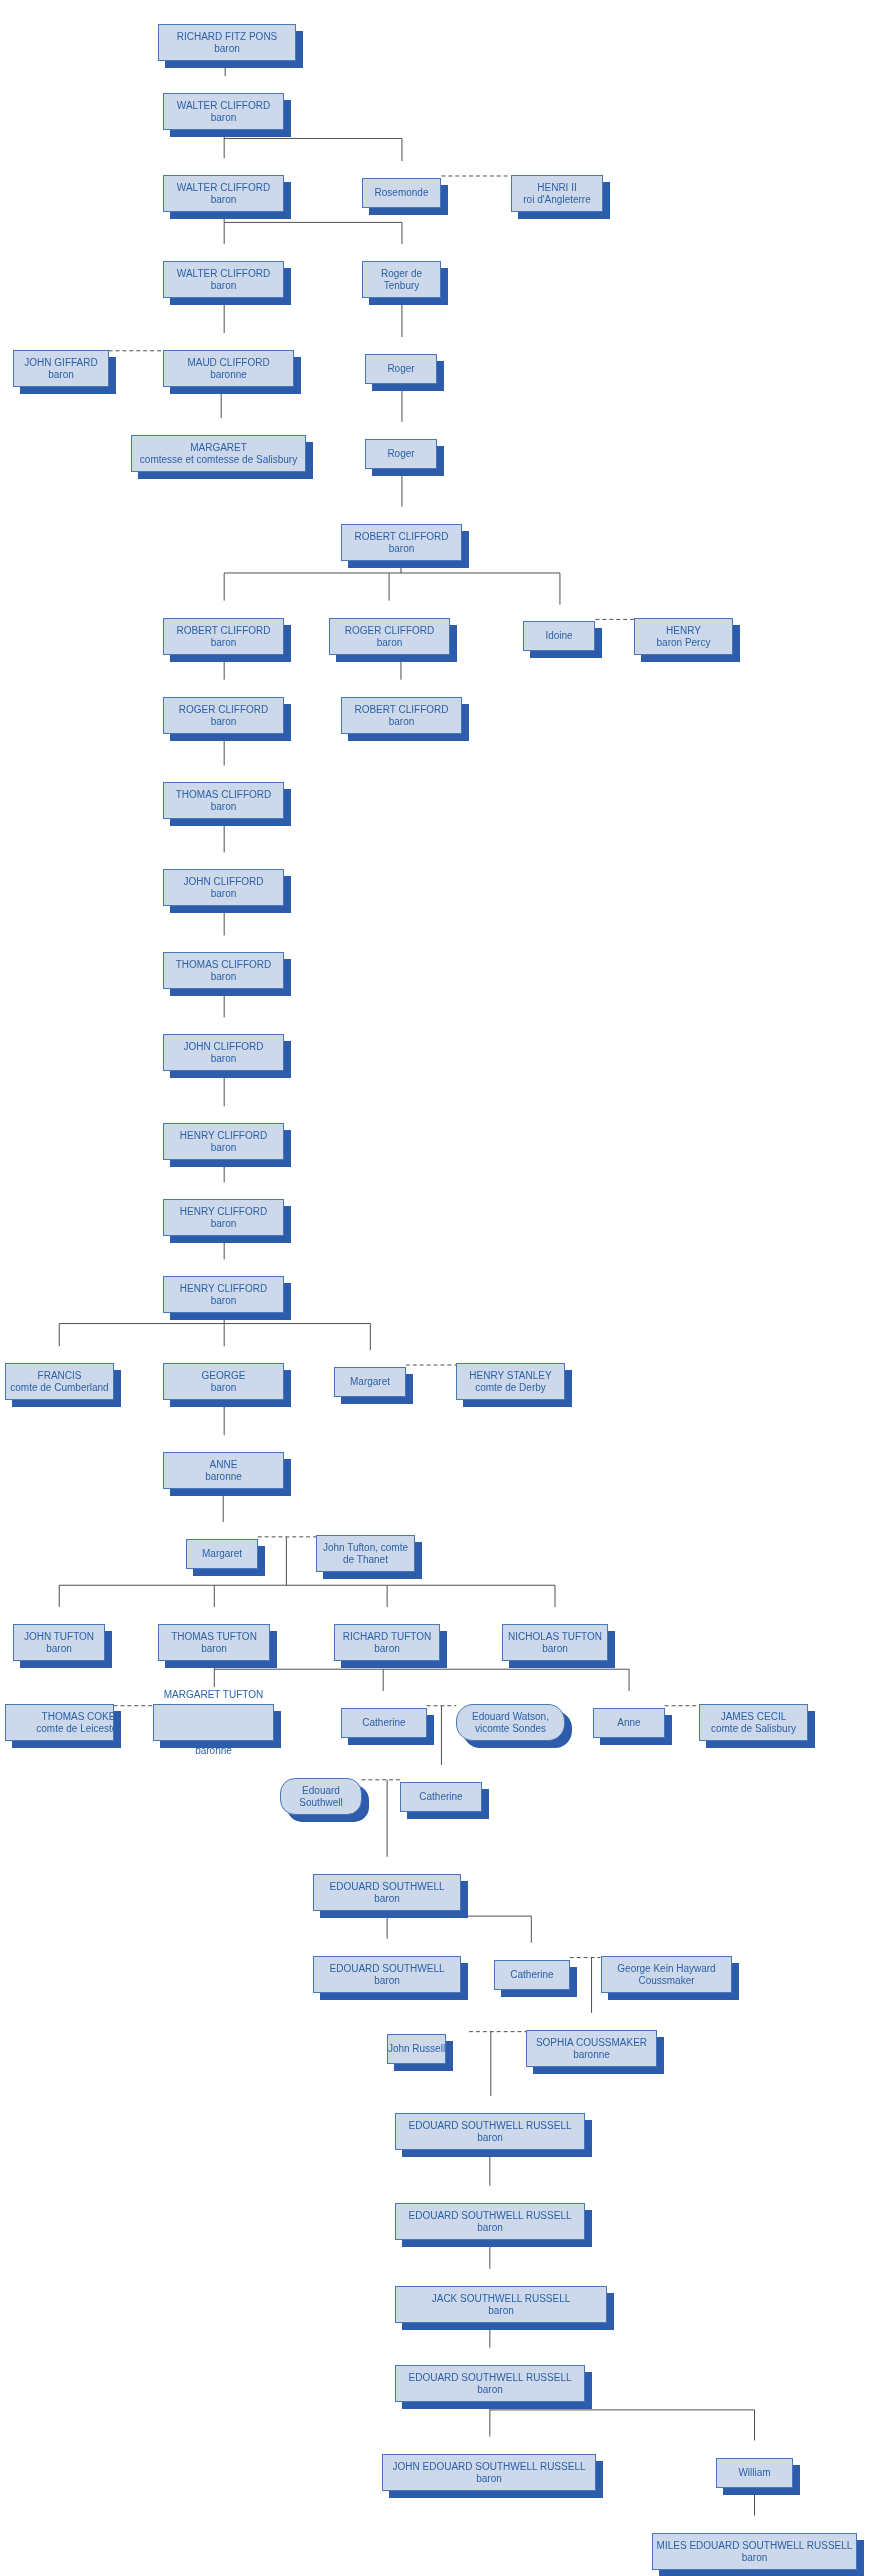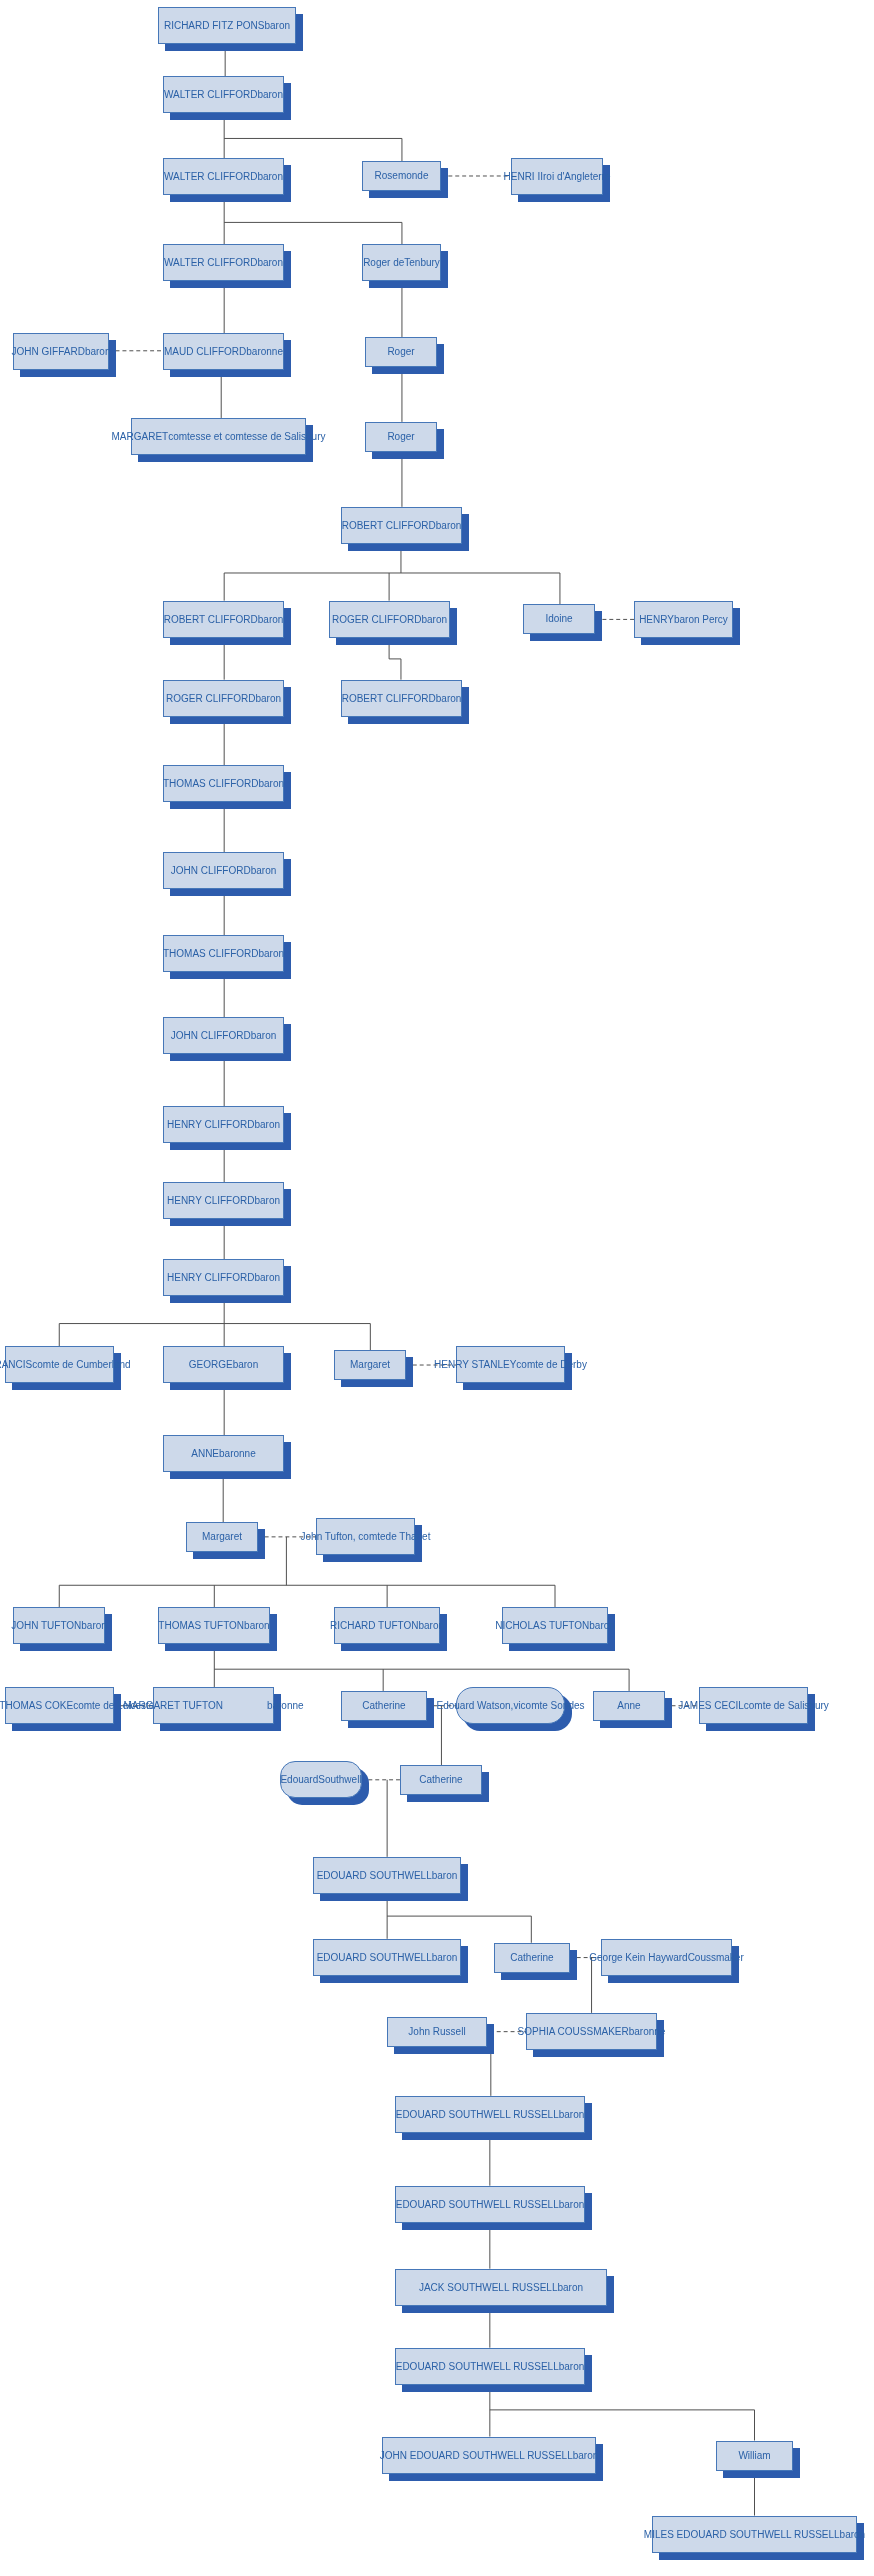--- a/index.html
+++ b/index.html
@@ -12,25 +12,26 @@
     background: var(--bg, #ffffff);
     overflow: hidden;
   }
   #edges-svg { position: absolute; left: 0; top: 0; width: 874px; height: 2576px; }
   .node {
     position: absolute;
     background: var(--node-fill, #cdd9ea);
     border: 1px solid var(--node-border, #4677b8);
     box-shadow: 7px 7px 0 var(--node-shadow, #2d5cad);
     display: flex;
-    flex-direction: row;
+    flex-direction: column;
     align-items: center;
     justify-content: center;
     color: var(--node-text, #2b61a7);
     cursor: pointer;
+    margin-top: 17px;
   }
   .node-line {
     font-size: 10px;
     line-height: 12px;
     white-space: nowrap;
   }
 </style>
 </head>
 <body>
 
@@ -125,21 +126,21 @@
         <div class="node-line">baron</div>
       </div>
       <div class="node" style="left: 362px; top: 244px; width: 79px; height: 37px;">
         <div class="node-line">Roger de</div>
         <div class="node-line">Tenbury</div>
       </div>
       <div class="node" style="left: 13px; top: 333px; width: 96px; height: 37px;">
         <div class="node-line">JOHN GIFFARD</div>
         <div class="node-line">baron</div>
       </div>
-      <div class="node" style="left: 163px; top: 333px; width: 121px; height: 37px;">
+      <div class="node" style="left: 163px; top: 333px; width: 131px; height: 37px;">
         <div class="node-line">MAUD CLIFFORD</div>
         <div class="node-line">baronne</div>
       </div>
       <div class="node" style="left: 365px; top: 337px; width: 72px; height: 30px;">
         <div class="node-line">Roger</div>
       </div>
       <div class="node" style="left: 131px; top: 418px; width: 175px; height: 37px;">
         <div class="node-line">MARGARET</div>
         <div class="node-line">comtesse et comtesse de Salisbury</div>
       </div>
@@ -280,21 +281,21 @@
         <div class="node-line">EDOUARD SOUTHWELL</div>
         <div class="node-line">baron</div>
       </div>
       <div class="node" style="left: 494px; top: 1943px; width: 76px; height: 30px;">
         <div class="node-line">Catherine</div>
       </div>
       <div class="node" style="left: 601px; top: 1939px; width: 131px; height: 37px;">
         <div class="node-line">George Kein Hayward</div>
         <div class="node-line">Coussmaker</div>
       </div>
-      <div class="node" style="left: 387px; top: 2017px; width: 100px; height: 30px;">
+      <div class="node" style="left: 387px; top: 2017px; width: 59px; height: 30px;">
         <div class="node-line">John Russell</div>
       </div>
       <div class="node" style="left: 526px; top: 2013px; width: 131px; height: 37px;">
         <div class="node-line">SOPHIA COUSSMAKER</div>
         <div class="node-line">baronne</div>
       </div>
       <div class="node" style="left: 395px; top: 2096px; width: 190px; height: 37px;">
         <div class="node-line">EDOUARD SOUTHWELL RUSSELL</div>
         <div class="node-line">baron</div>
       </div>

